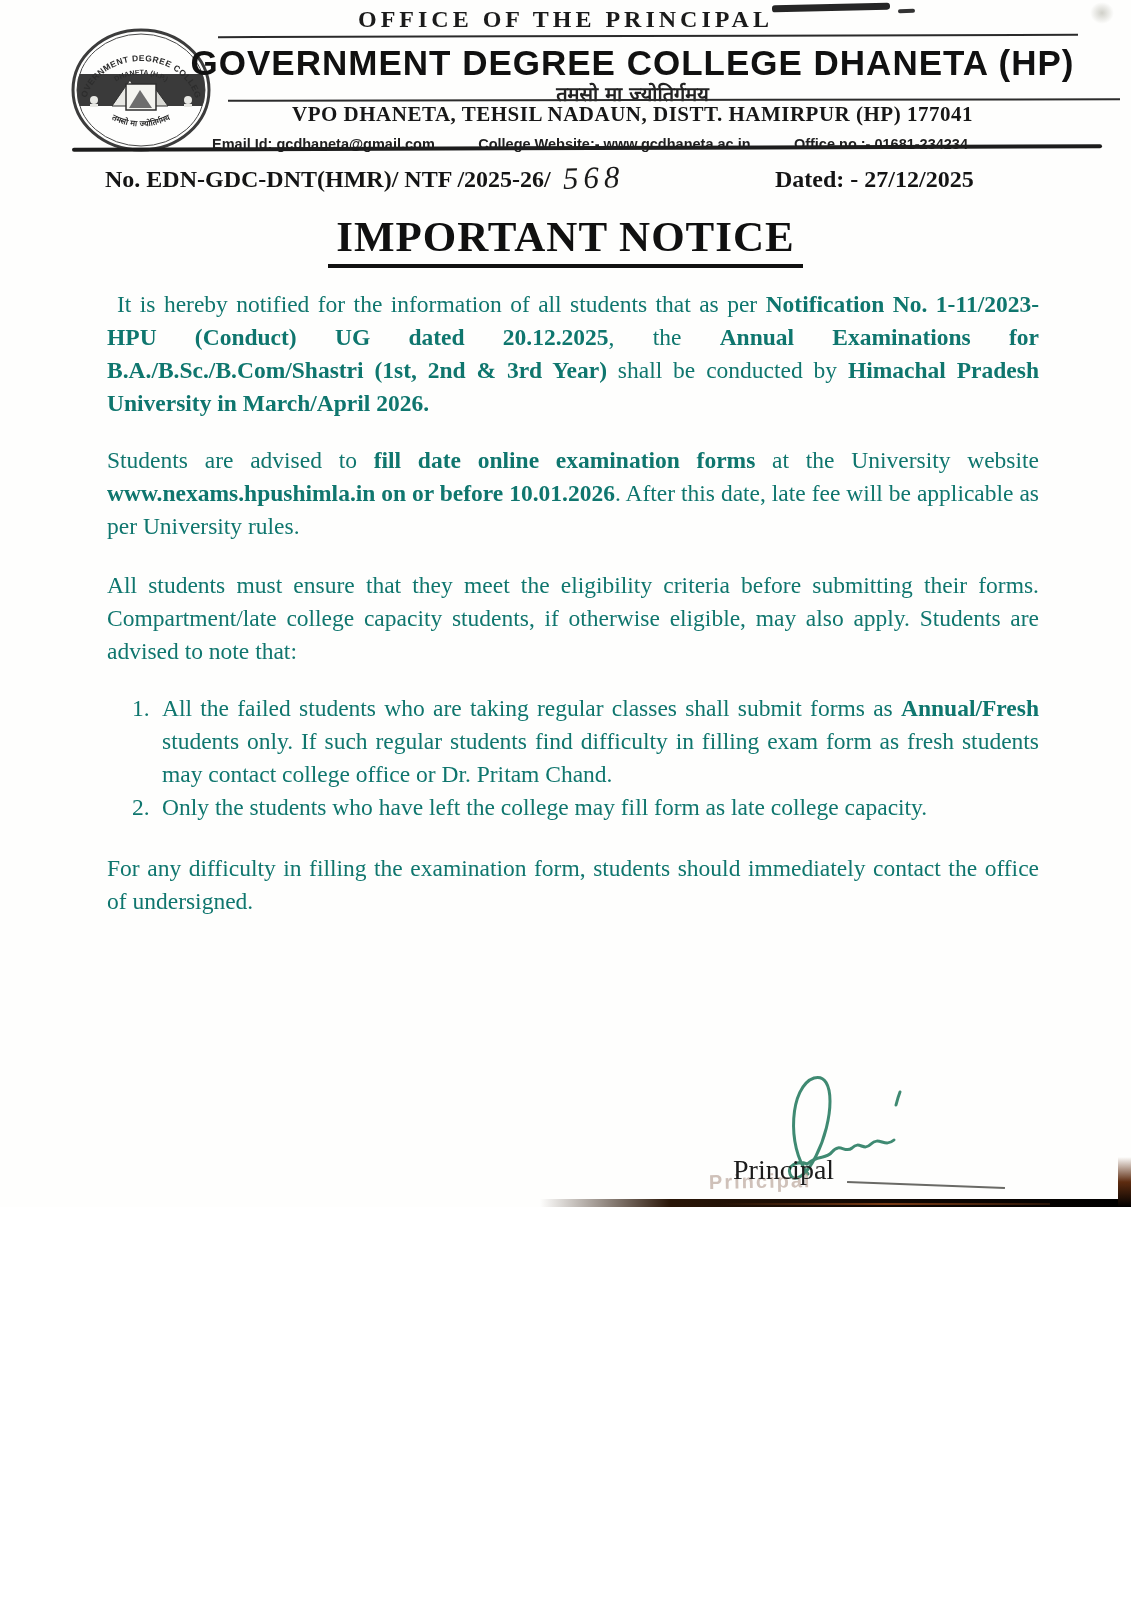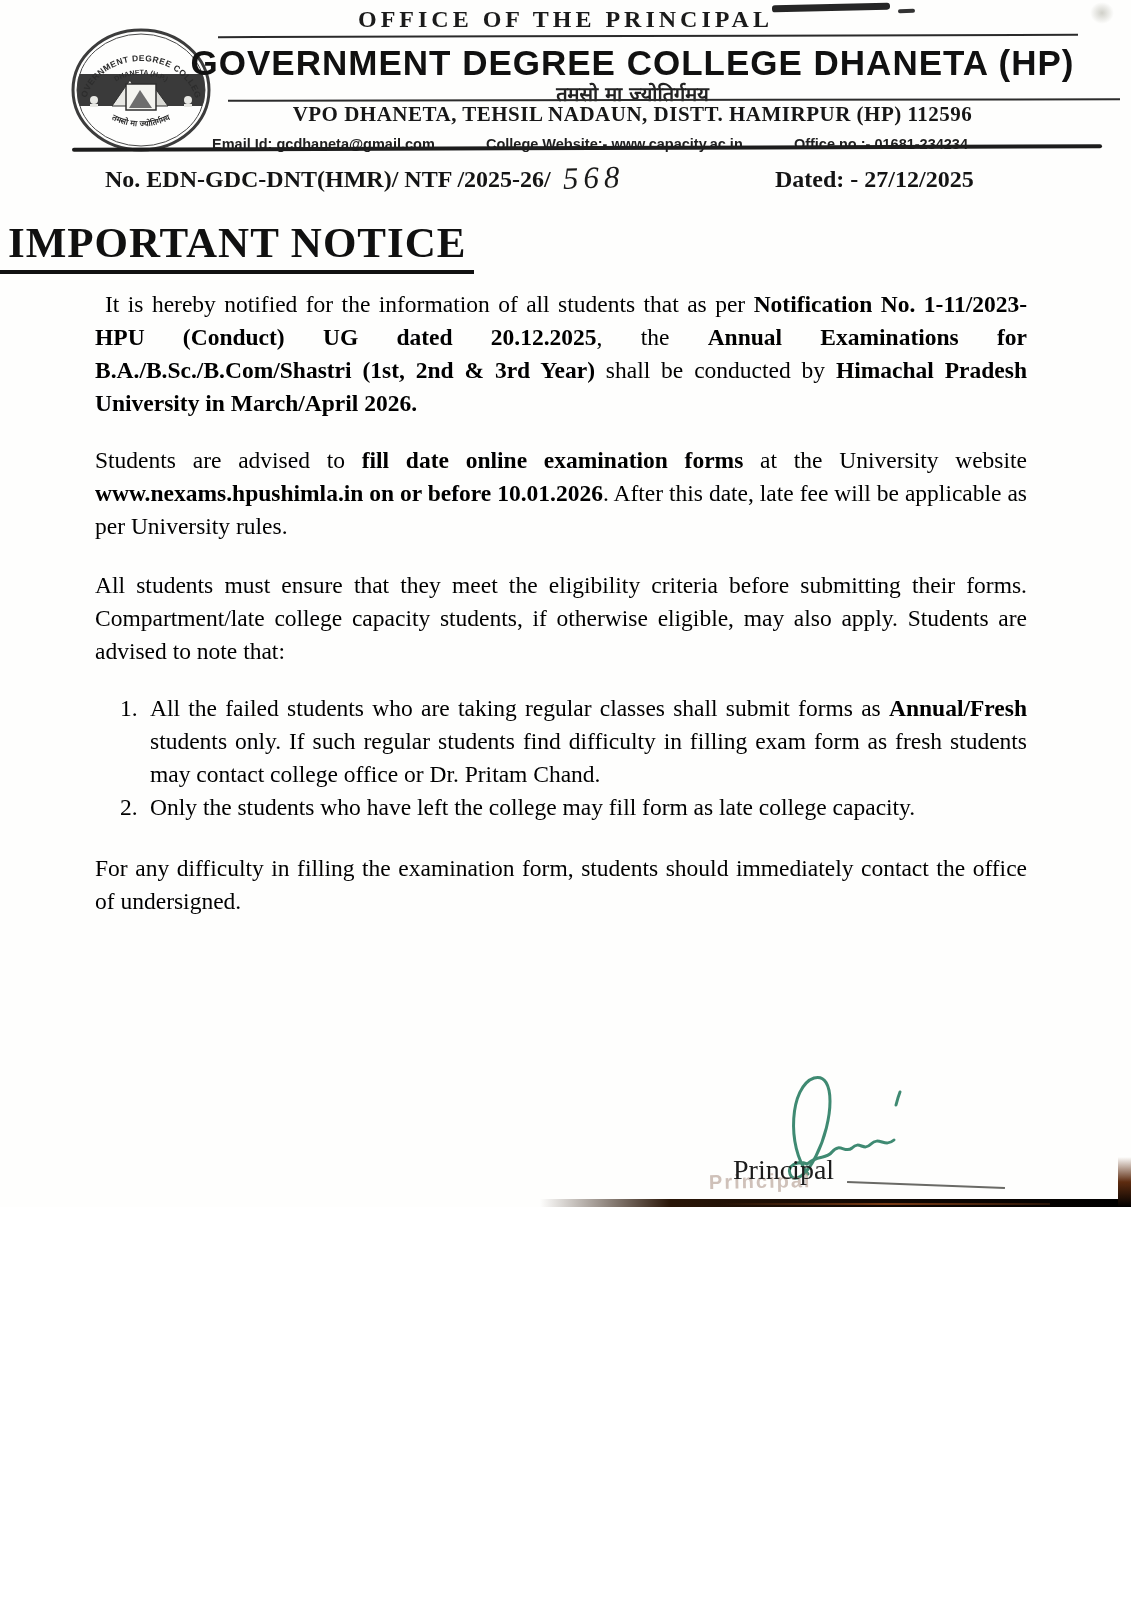--- a/index.html
+++ b/index.html
@@ -45,27 +45,27 @@
   .logo { position:absolute; top:28px; left:70px; width:142px; height:124px; }
 
   
   .ref-row { position:absolute; top:164px; left:105px; width:930px; height:40px; }
   .ref-number { position:absolute; left:0; top:2px; font-weight:bold; font-size:24px; color:#141414; }
   .ref-serial { position:absolute; left:458px; top:-4px; font-style:italic; font-size:31px;
     letter-spacing:5px; transform:rotate(-2deg); color:#1a1a1a; }
   .ref-dated { position:absolute; left:670px; top:2px; font-weight:bold; font-size:24px; color:#141414; }
 
   
-  .title-wrap { position:absolute; top:218px; left:0; width:1131px; }
+  .title-wrap { position:absolute; top:212px; left:0; width:1131px; text-align:center; }
   .title { display:inline-block; font-weight:bold; font-size:43px; letter-spacing:1px;
     color:#101010; border-bottom:4px solid #111; padding:0 8px 3px; }
 
   
-  .body { position:absolute; top:288px; left:95px; width:932px;
-    font-size:23.5px; line-height:33px; text-align:justify; color:#000000; }
+  .body { position:absolute; top:288px; left:107px; width:932px;
+    font-size:23.5px; line-height:33px; text-align:justify; color:#0f766e; }
   .body p { margin:0; }
   .p1 { text-indent:10px; margin-bottom:24px !important; }
   .p2 { margin-bottom:26px !important; }
   .p3 { margin-bottom:24px !important; }
   .nlist { margin:0 0 28px 0; }
   .nitem { position:relative; padding-left:55px; text-align:justify; }
   .nitem .num { position:absolute; left:25px; top:0; }
   b { font-weight:bold; }
 
   
@@ -126,24 +126,24 @@
       </text>
       <text font-family="DejaVu Sans, sans-serif" font-size="8" font-weight="bold" fill="#2d2d2d">
         <textPath href="#arcBot" startOffset="50%" text-anchor="middle">तमसो मा ज्योतिर्गमय</textPath>
       </text>
     </svg>
   </div>
 
   <div class="college-name">GOVERNMENT DEGREE COLLEGE DHANETA  (HP)</div>
   <div class="motto">तमसो मा ज्योतिर्गमय</div>
   <div class="rule2"></div>
-  <div class="address-line">VPO DHANETA, TEHSIL NADAUN, DISTT. HAMIRPUR (HP) 112596</div>
+  <div class="address-line">VPO DHANETA, TEHSIL NADAUN, DISTT. HAMIRPUR (HP) 177041</div>
   <div class="contact-line">
     <span>Email Id: gcdhaneta@gmail.com</span>
-    <span>College Website:- www.capacity.ac.in</span>
+    <span>College Website:- www.gcdhaneta.ac.in</span>
     <span>Office no.:- 01681-234234</span>
   </div>
   <div class="rule3"></div>
 
   <div class="ref-row">
     <span class="ref-number">No. EDN-GDC-DNT(HMR)/ NTF /2025-26/</span>
     <span class="ref-serial">568</span>
     <span class="ref-dated">Dated: - 27/12/2025</span>
   </div>
 

